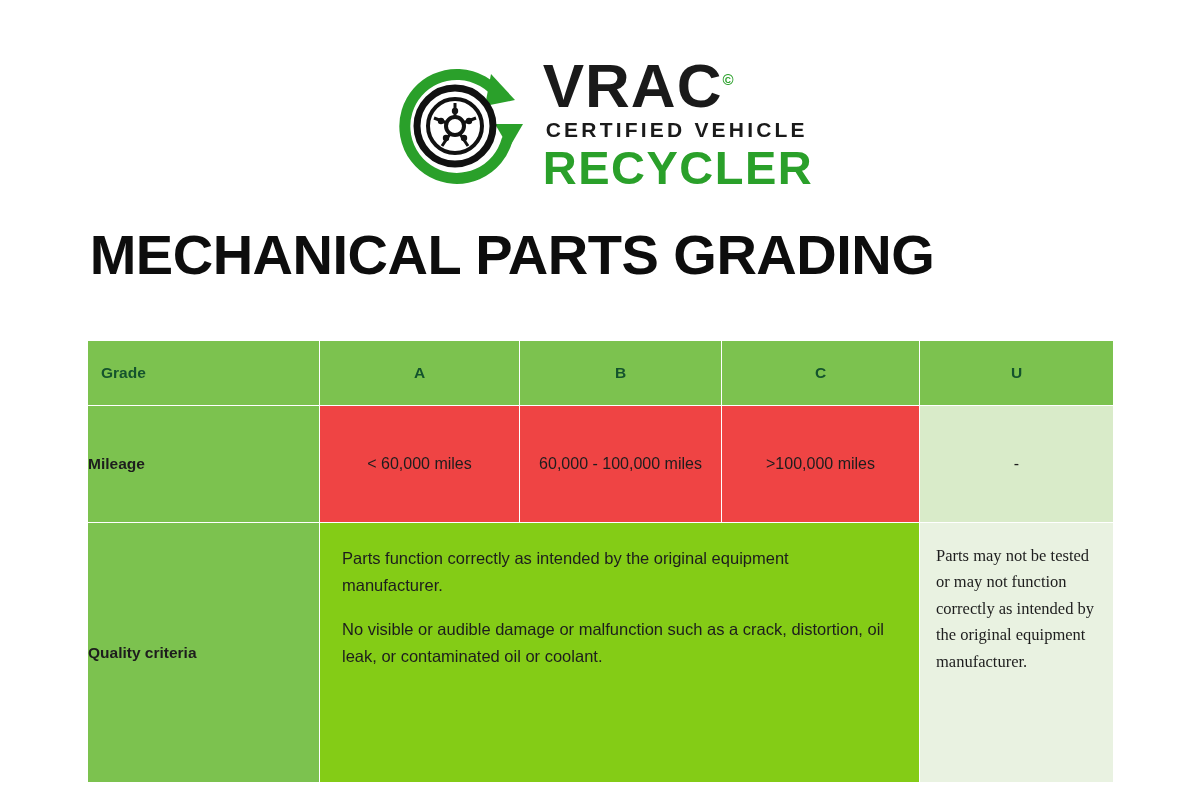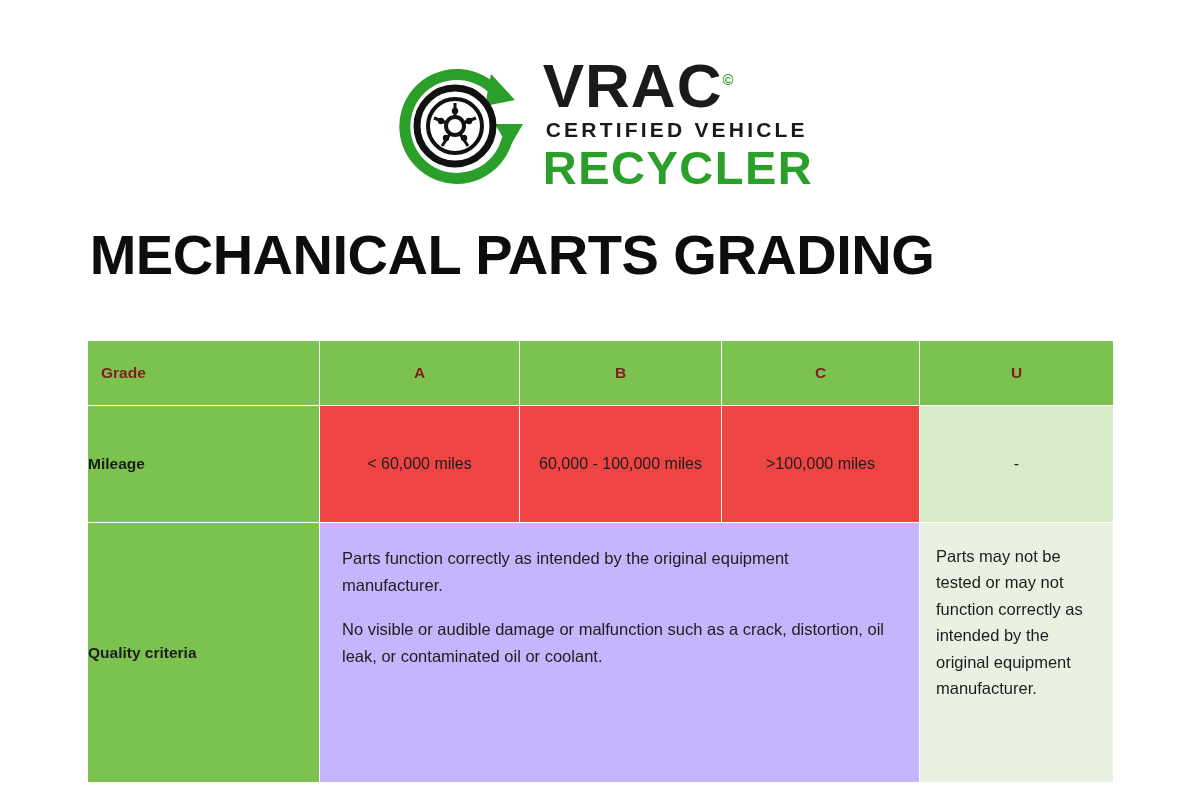--- a/index.html
+++ b/index.html
@@ -105,21 +105,21 @@
   .grade-table td, .grade-table th {
     border: 1px solid #ffffff;
     padding: 0;
     vertical-align: middle;
   }
   .hdr-row td {
     background: #7cc24f;
     height: 64px;
     font-weight: bold;
     font-size: 15.5px;
-    color: #7f1d1d;
+    color: #14532d;
     text-align: center;
   }
   .hdr-row td.rowlabel {
     text-align: left;
     padding-left: 13px;
     background: #7cc24f;
   }
   .rowlabel {
     background: #7cc24f;
     font-weight: bold;
@@ -134,21 +134,21 @@
     font-size: 16px;
     color: #1d1d1d;
     height: 104px;
     padding: 6px 10px;
     line-height: 1.35;
   }
   .mileage-row td.cell-u {
     background: #d9ebc9;
   }
   .quality-row td.qual {
-    background: #c4b5fd;
+    background: #84cc16;
     font-size: 16.5px;
     color: #1d1d1d;
     text-align: left;
     padding: 22px 26px 22px 22px;
     line-height: 1.62;
     height: 215px;
     vertical-align: top;
   }
   .quality-row td.qual p {
     margin: 0 0 18px 0;
@@ -157,20 +157,21 @@
     margin-bottom: 0;
   }
   .quality-row td.qual-u {
     background: #e9f2e1;
     font-size: 16.5px;
     color: #1d1d1d;
     text-align: left;
     padding: 20px 14px 20px 16px;
     line-height: 1.6;
     vertical-align: top;
+    font-family: Liberation Serif, serif;
   }
   .col-grade { width: 232px; }
   .col-a { width: 200px; }
   .col-b { width: 202px; }
   .col-c { width: 198px; }
   .col-u { width: 194px; }
 </style>
 </head>
 <body>
 

